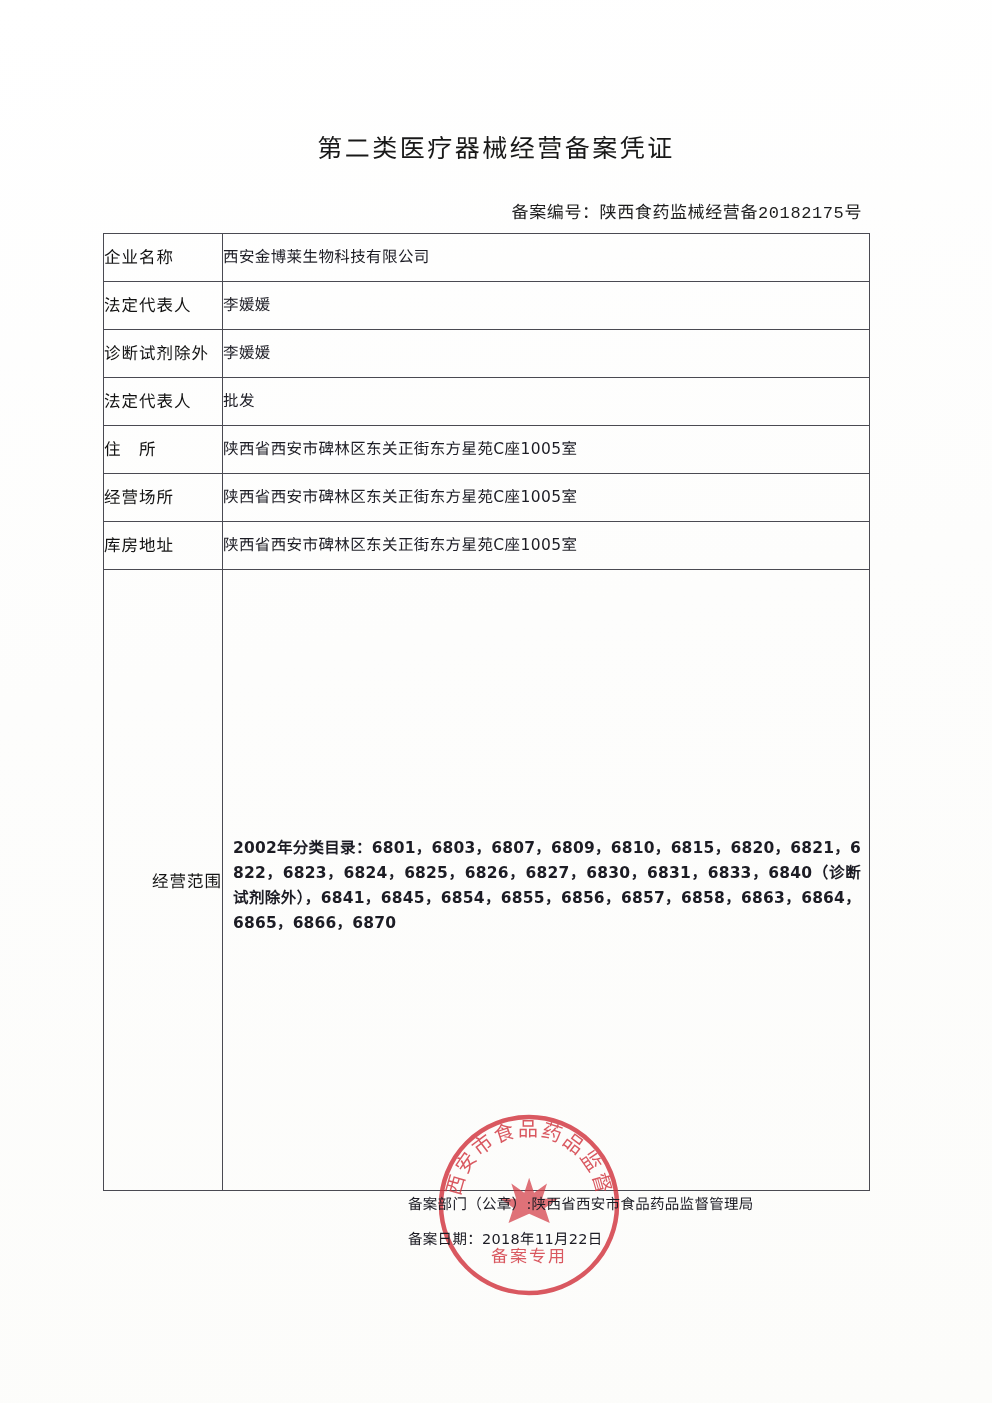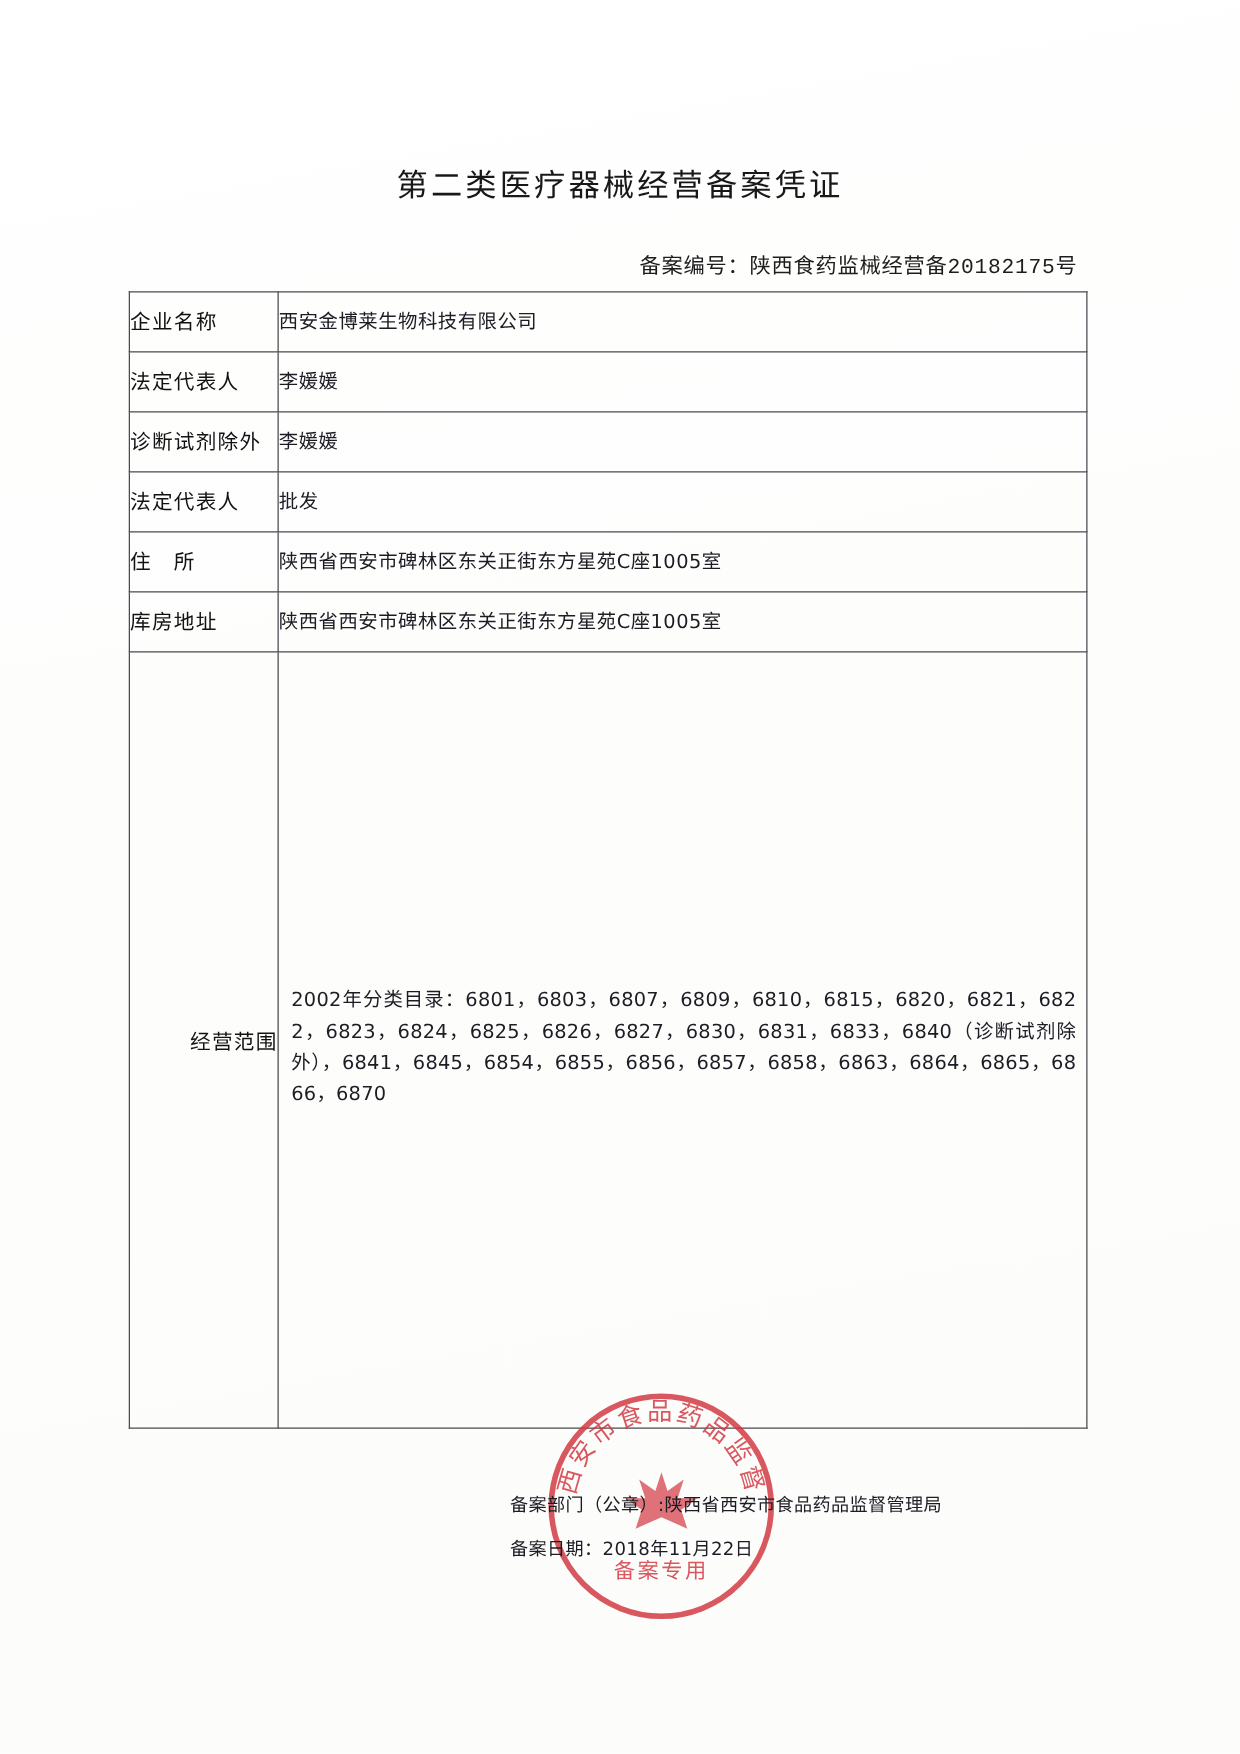--- a/index.html
+++ b/index.html
@@ -92,21 +92,21 @@
   
   .scope-label-cell { height: 620px; }
   .scope-label {
     font-family: "DejaVu Serif", "Liberation Serif", serif;
     font-size: 16.5px;
     text-align: right;
     letter-spacing: 1px;
     color: #121212;
     white-space: nowrap;
   }
-  .scope-value-cell { vertical-align: top; }
+  .scope-value-cell { vertical-align: top; font-weight: bold; }
   .scope-text {
     font-family: "DejaVu Sans", "Liberation Sans", sans-serif;
     font-size: 15.5px;
     line-height: 25px;
     color: #1c1c24;
     padding: 12px 8px 0 10px;
     letter-spacing: 0.2px;
     word-break: break-all;
     text-align: justify;
   }
@@ -174,20 +174,24 @@
       <tr>
         <td class="lbl">法定代表人</td>
         <td class="val">批发</td>
       </tr>
 
       <tr>
         <td class="lbl">住　所</td>
         <td class="val">陕西省西安市碑林区东关正街东方星苑C座1005室</td>
       </tr>
 
+      <tr>
+        <td class="lbl">经营场所</td>
+        <td class="val">陕西省西安市碑林区东关正街东方星苑C座1005室</td>
+      </tr>
 
       <tr>
         <td class="lbl">库房地址</td>
         <td class="val">陕西省西安市碑林区东关正街东方星苑C座1005室</td>
       </tr>
 
       <tr>
         <td class="scope-label-cell">
           <div class="scope-label">经营范围</div>
         </td>

